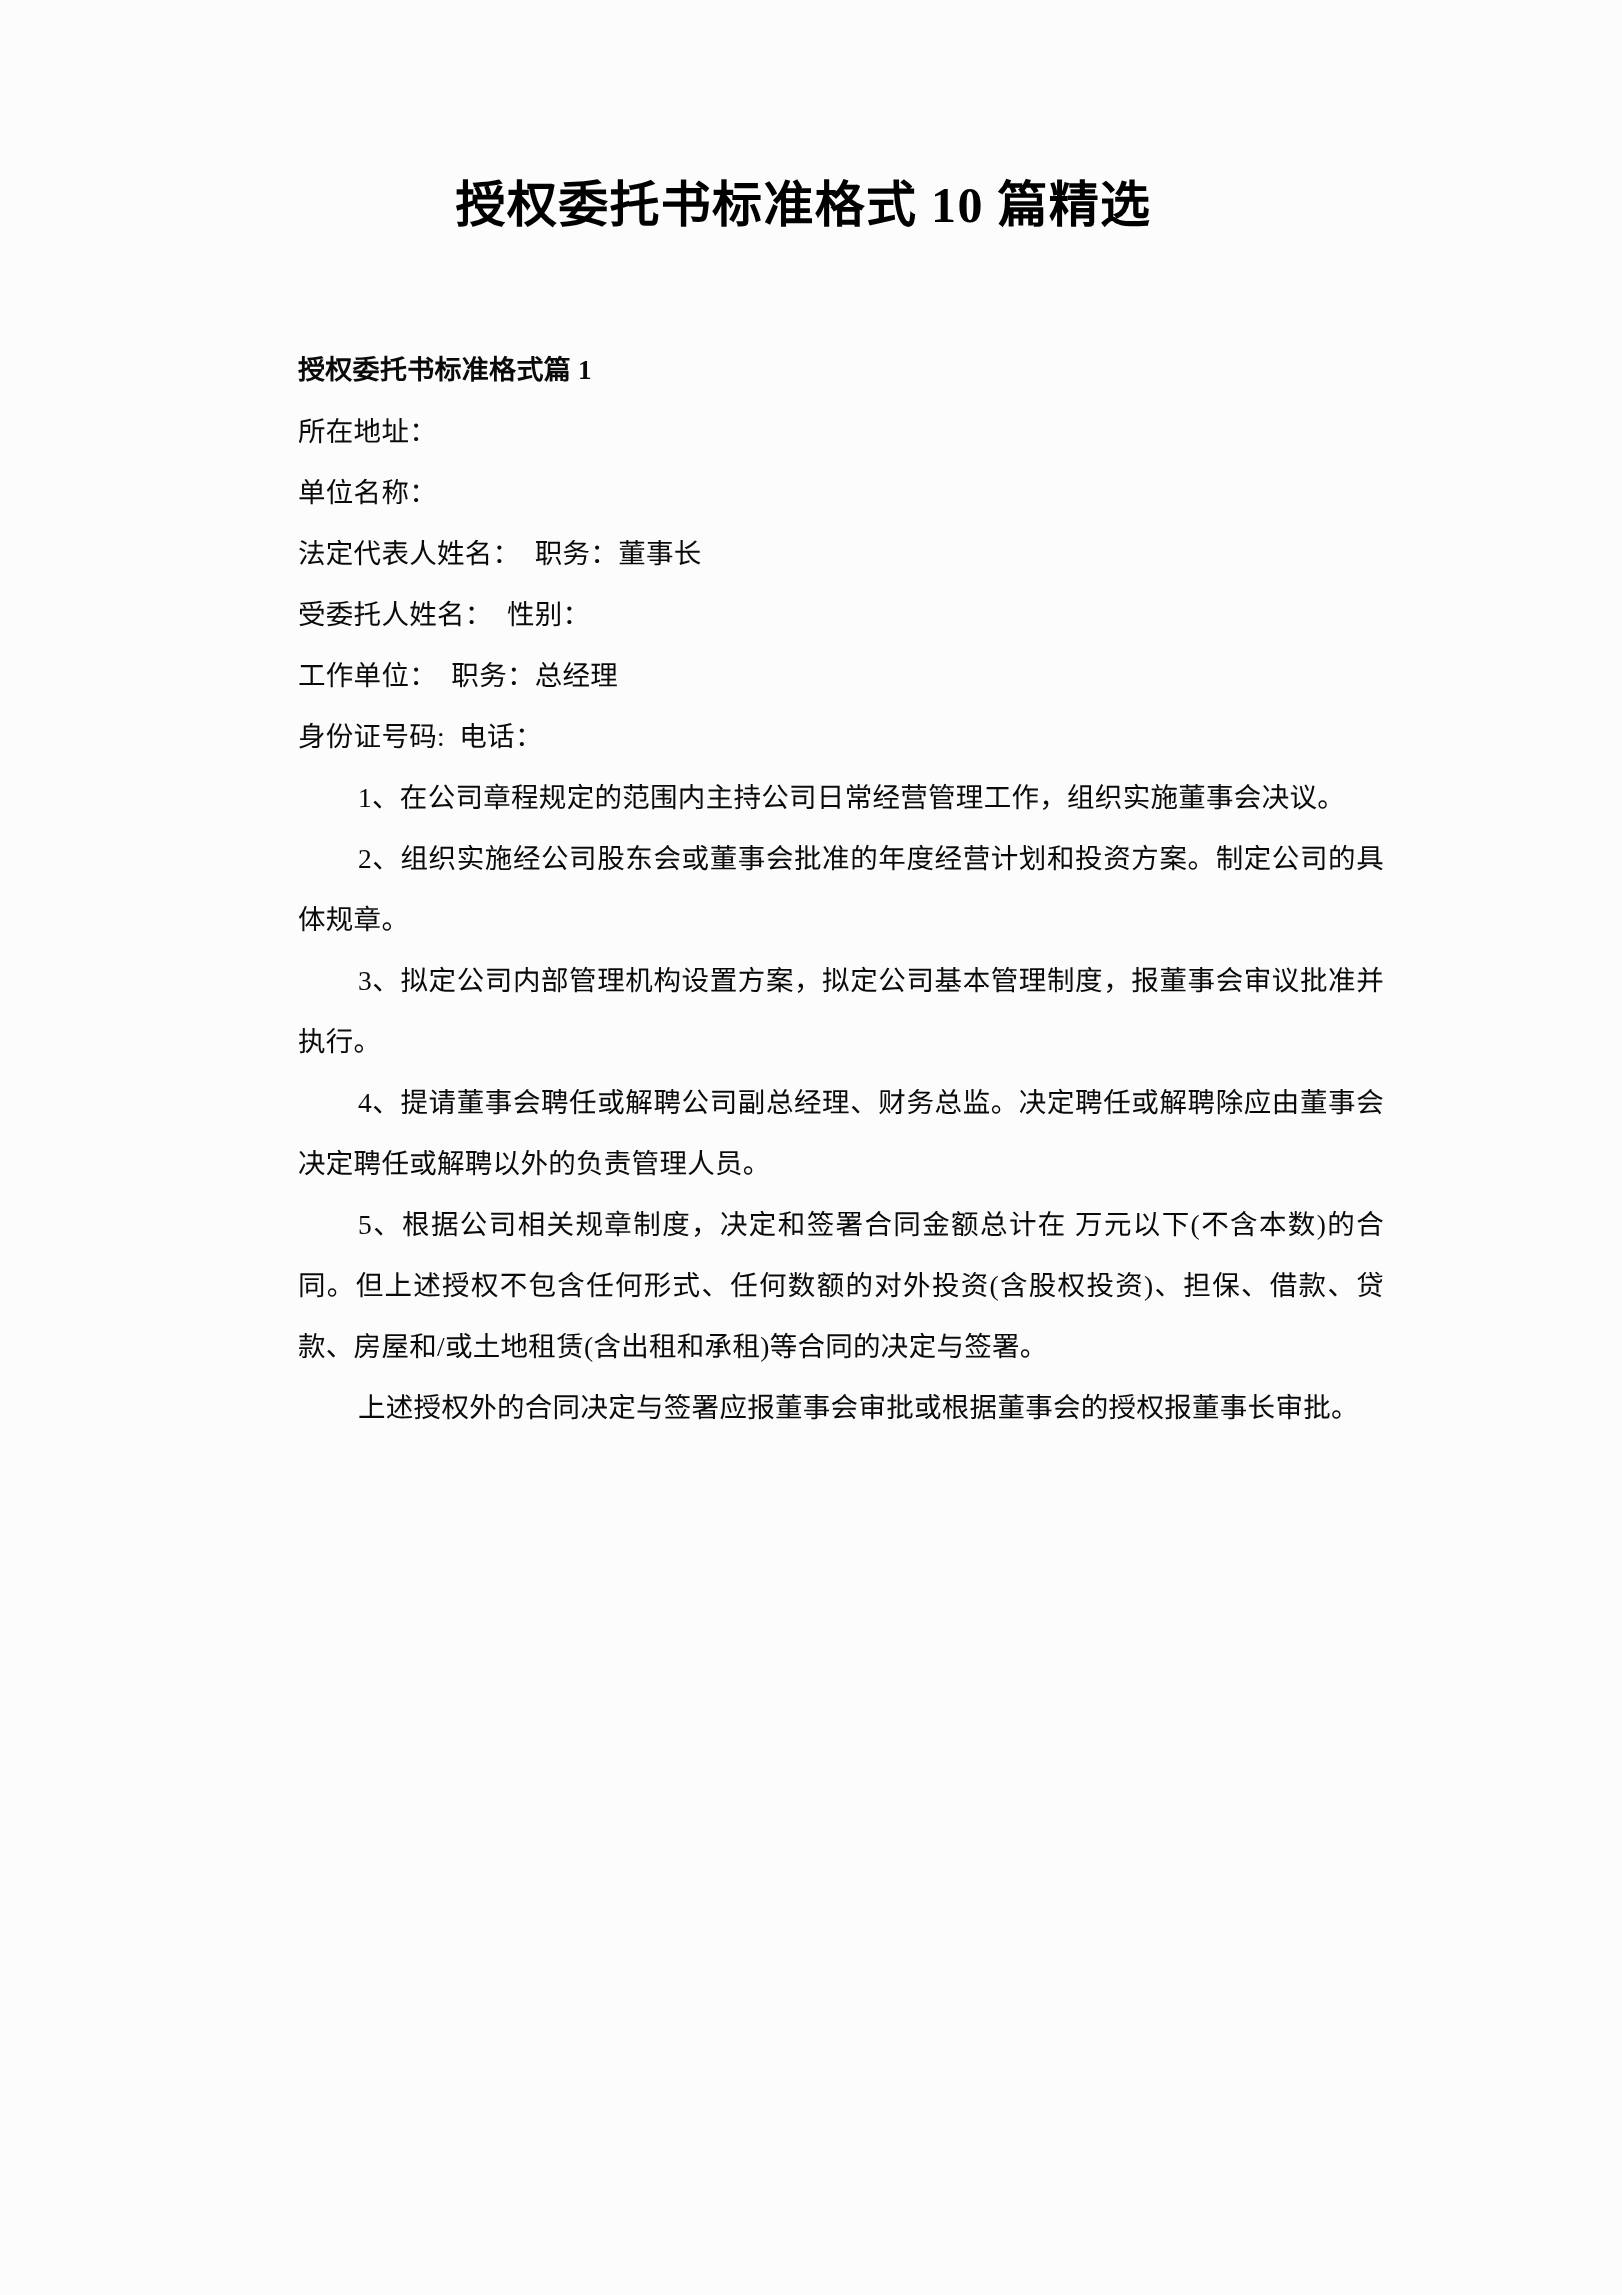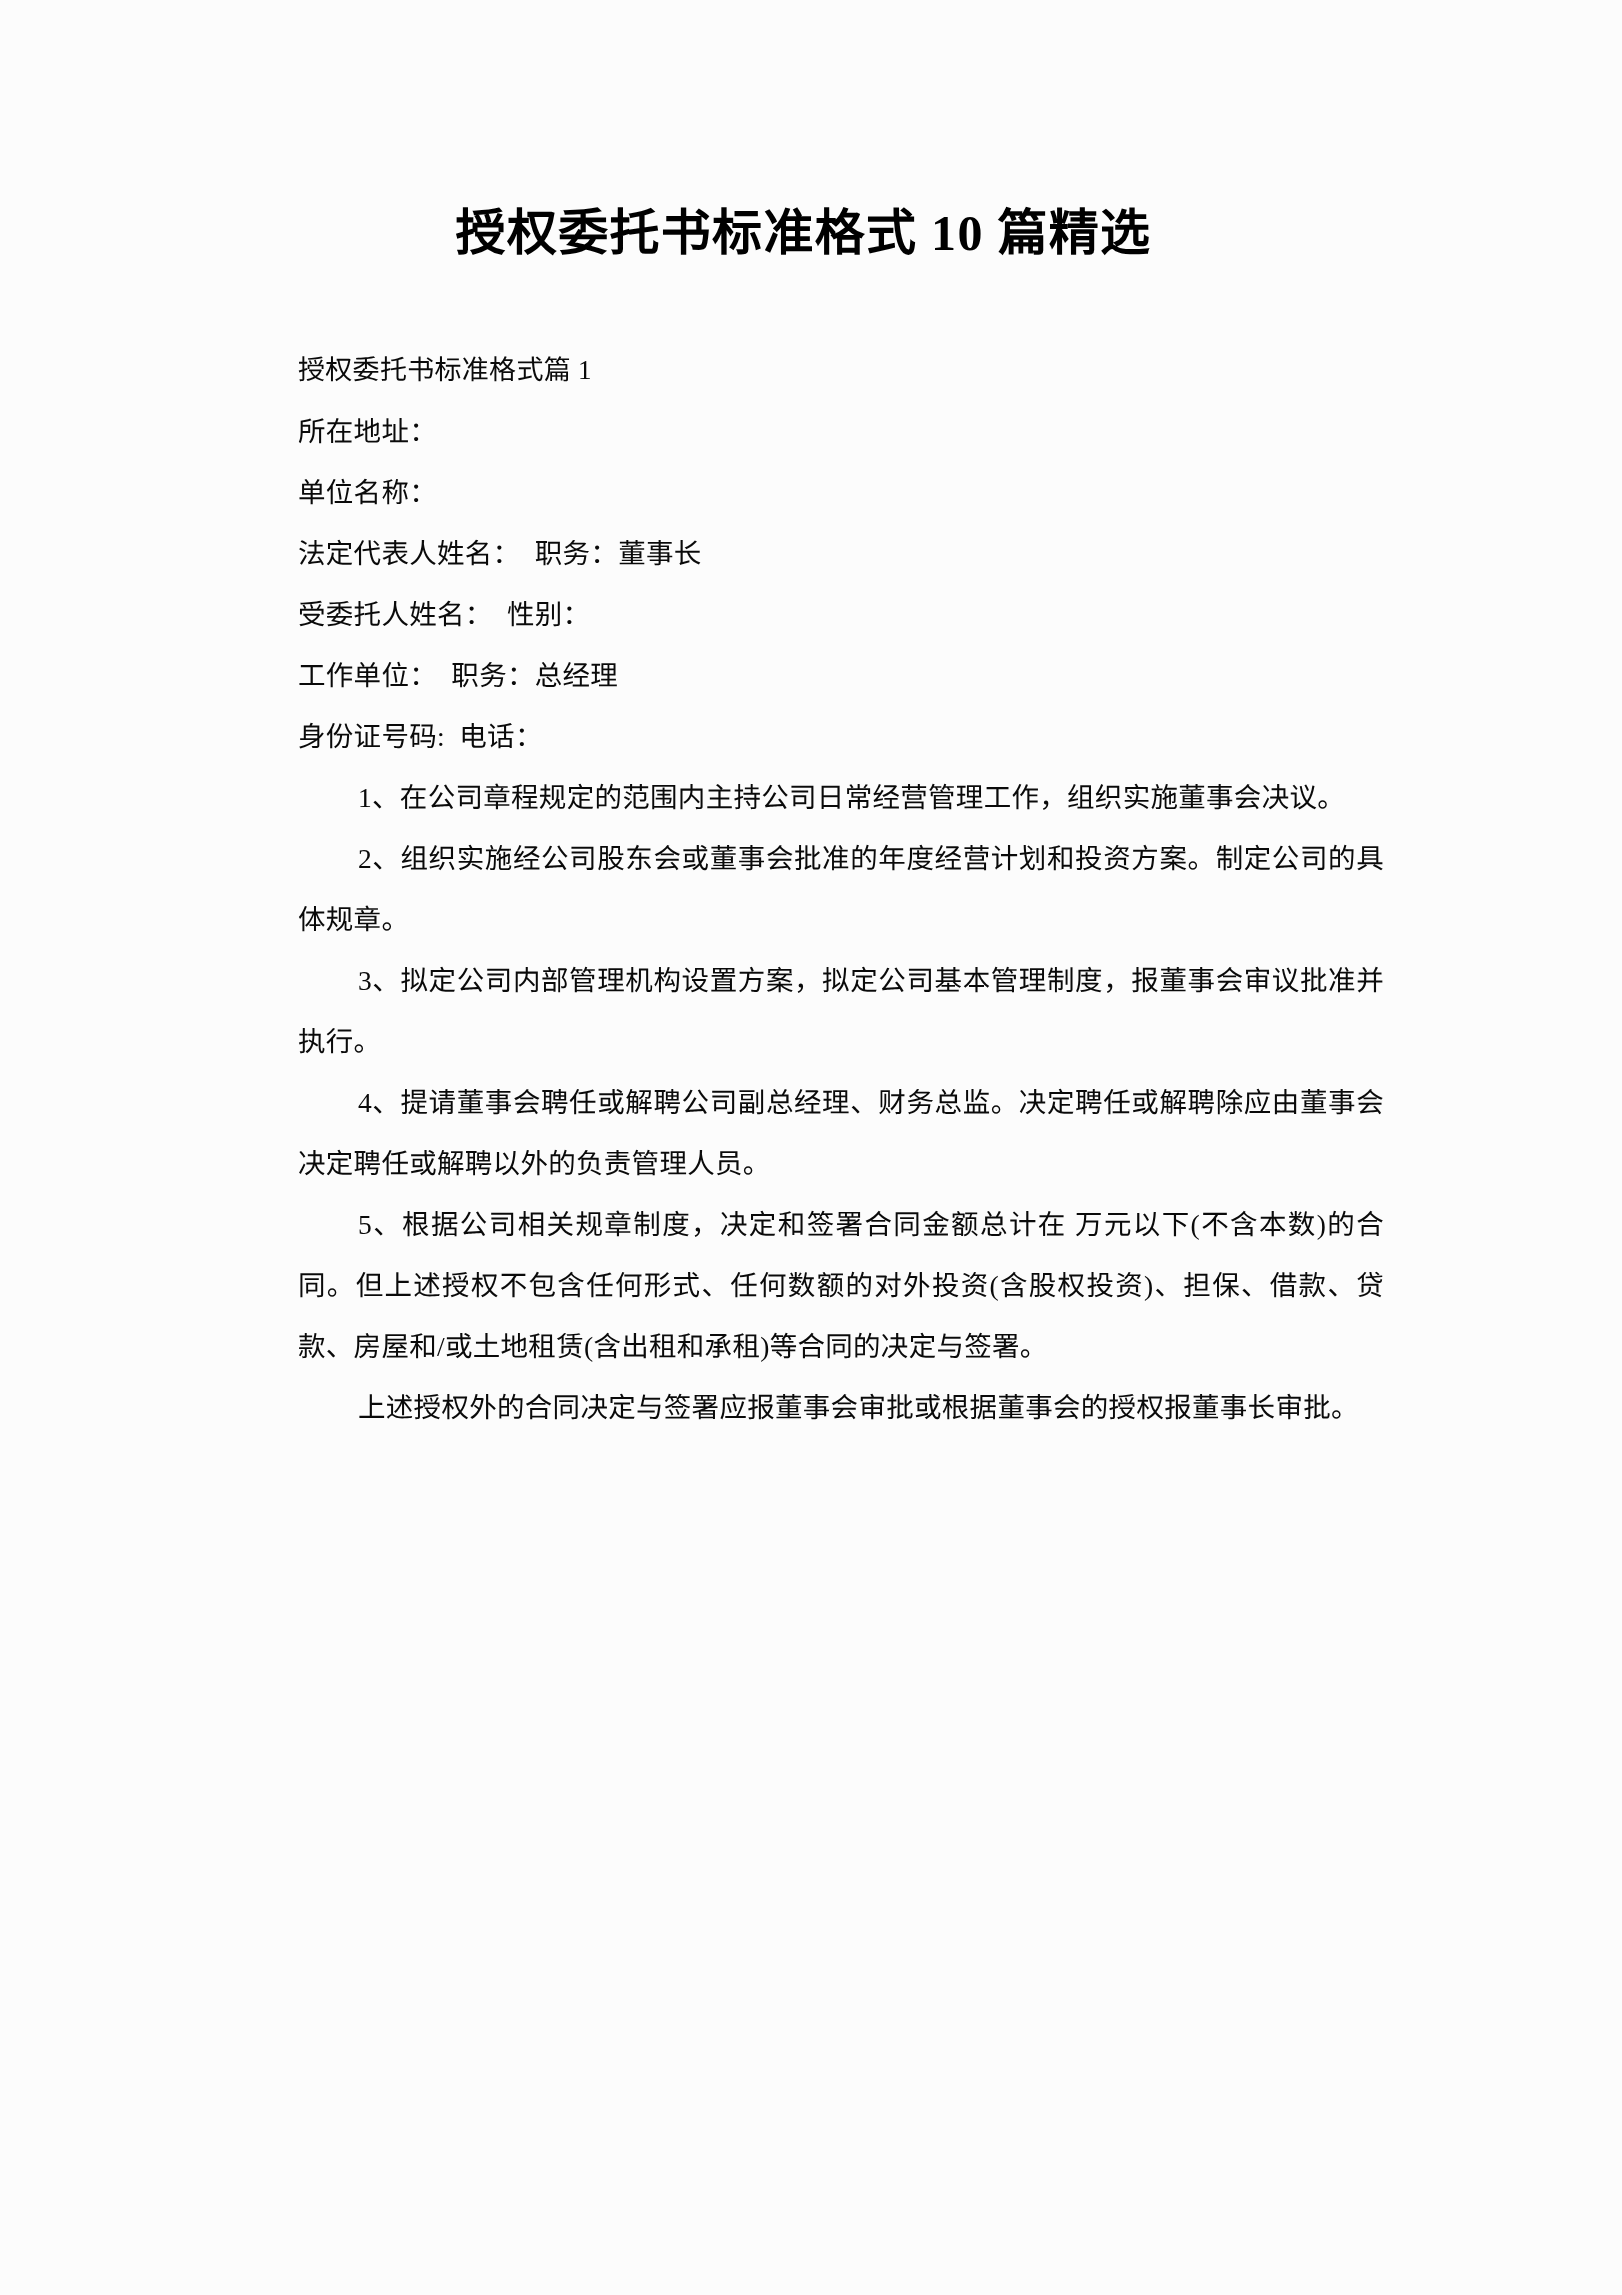--- a/index.html
+++ b/index.html
@@ -25,21 +25,20 @@
     right: 16px;
     top: 175px;
     text-align: center;
     font-size: 50px;
     font-weight: bold;
     letter-spacing: 1.3px;
     color: #000000;
     line-height: 1.2;
     font-family: "Liberation Serif", "DejaVu Serif", serif;
     white-space: nowrap;
-    margin-top: 28px;
   }
   .body-block {
     position: absolute;
     left: 298px;
     top: 340px;
     width: 1086px;
   }
   p.line {
     margin: 0 0 0 0;
     padding: 0;
@@ -58,20 +57,21 @@
   
   p.label-line {
     line-height: 61px;
     white-space: pre;
     text-indent: 0;
   }
   p.heading-line {
     line-height: 61px;
     text-indent: 0;
     font-size: 27px;
+    font-weight: bold;
   }
 </style>
 </head>
 <body>
 
 <div class="page" style="background: rgb(252, 252, 252);">
 
   <div class="doc-title">授权委托书标准格式 10 篇精选</div>
 
   <div class="body-block">

